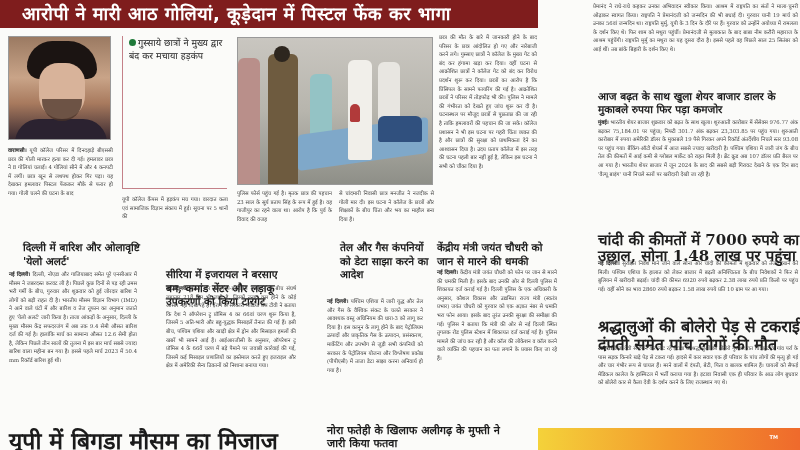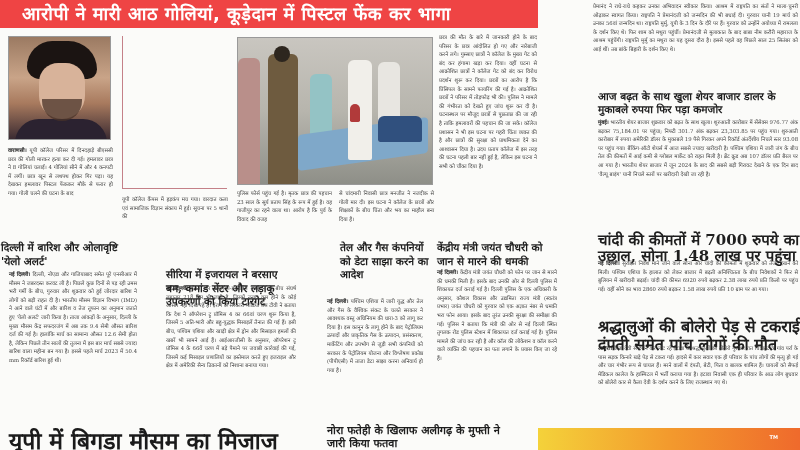--- a/index.html
+++ b/index.html
@@ -4,21 +4,21 @@
 <style>
   * { box-sizing: border-box; margin: 0; padding: 0; }
   html, body { width: 800px; height: 450px; overflow: hidden; background: #fbfbf9; }
   body { position: relative; font-family: "DejaVu Serif", serif; color: #2a2a2a; }
   .abs { position: absolute; }
   .body-text { font-family: "DejaVu Serif", serif; font-size: 5.3px; line-height: 8.6px; color: #3b3b3b; text-align: justify; }
   .dateline { font-weight: bold; color: #222; }
   .head { font-family: "DejaVu Serif", serif; font-weight: bold; color: #1e1e1e; }
 
   
-  #banner { left: 0; top: 0; width: 538px; height: 28px; background: #ef4444; color: #fff; font-size: 18px; line-height: 28px; padding-left: 22px; white-space: nowrap; overflow: hidden; font-family: "DejaVu Sans", sans-serif; font-weight: bold; letter-spacing: 0.5px; }
+  #banner { left: 0; top: 0; width: 538px; height: 28px; background: #7f1d1d; color: #fff; font-size: 18px; line-height: 28px; padding-left: 22px; white-space: nowrap; overflow: hidden; font-family: "DejaVu Sans", sans-serif; font-weight: bold; letter-spacing: 0.5px; }
 
   
   #portrait { left: 8px; top: 36px; width: 103px; height: 104px; background: linear-gradient(180deg,#9b7a62 0%,#c9a488 40%,#a87a5e 65%,#3b2b32 100%); border: 1px solid #999; overflow: hidden; }
   #portrait .hair { position:absolute; left:18px; top:4px; width:70px; height:38px; background:#1b1412; border-radius: 40px 45px 15px 20px; }
   #portrait .face { position:absolute; left:30px; top:26px; width:46px; height:56px; background:#d8b39a; border-radius: 20px 20px 24px 24px; }
   #portrait .beard { position:absolute; left:33px; top:62px; width:40px; height:22px; background:#4a3328; border-radius: 0 0 20px 20px; opacity:0.75; }
   #portrait .jacket { position:absolute; left:6px; top:82px; width:92px; height:24px; background:#2b2230; border-radius: 30px 30px 0 0; }
 
   
   #callout { left: 122px; top: 36px; width: 105px; height: 153px; border-left: 1.5px solid #c48088; border-bottom: 1.5px solid #c48088; padding: 0 0 0 6px; }
@@ -34,21 +34,21 @@
   #prez-text { left: 593px; top: 2px; width: 205px; }
   #share-head { left: 598px; top: 90px; width: 202px; font-size: 10.5px; line-height: 13px; }
   #share-text { left: 598px; top: 118px; width: 200px; }
   #silver-head { left: 598px; top: 232px; width: 202px; font-size: 15px; line-height: 16px; }
   #silver-text { left: 598px; top: 259px; width: 200px; }
   #pilgrim-head { left: 598px; top: 318px; width: 202px; font-size: 16px; line-height: 18px; }
   #pilgrim-text { left: 598px; top: 344px; width: 200px; }
 
   
   .h2 { font-size: 10.5px; line-height: 13.5px; }
-  #delhi-head { left: 1px; top: 241px; width: 130px; }
+  #delhi-head { left: 23px; top: 241px; width: 130px; }
   #delhi-text { left: 9px; top: 270px; width: 128px; }
   #syria-head { left: 166px; top: 241px; width: 130px; margin-top: 27px; }
   #syria-text { left: 166px; top: 284px; width: 130px; }
   #oil-head { left: 340px; top: 241px; width: 96px; }
   #oil-text { left: 327px; top: 297px; width: 96px; }
   #minister-head { left: 437px; top: 241px; width: 120px; }
   #minister-text { left: 437px; top: 268px; width: 120px; }
 
   #up-weather { left: 9px; top: 428px; width: 280px; font-family: "DejaVu Sans", sans-serif; font-weight: bold; font-size: 23px; line-height: 26px; white-space: nowrap; color: #1b1b1b; }
   #nora-head { left: 327px; top: 424px; width: 180px; font-size: 11px; line-height: 13px; }
@@ -70,20 +70,21 @@
     <div class="face"></div>
     <div class="beard"></div>
 </div>
 
 <div class="abs body-text" style="left:8px;top:146px;width:105px;">
   <span class="dateline">वाराणसी।</span>
   <span>यूपी कॉलेज परिसर में दिनदहाड़े बीएससी छात्र की गोली मारकर हत्या कर दी गई। हमलावर छात्र ने 8 गोलियां चलाईं। 4 गोलियां सीने में और 4 कनपटी में लगीं। छात्र खून से लथपथ होकर गिर पड़ा। यह देखकर हमलावर पिस्टल फेंककर मौके से फरार हो गया। गोली चलने की घटना के बाद</span>
 </div>
 
 <div id="callout" class="abs">
+  <p><span class="bullet"></span><span>गुस्साये छात्रों ने मुख्य द्वार बंद कर मचाया हड़कंप</span></p>
 </div>
 
 <div class="abs body-text" style="left:122px;top:195px;width:106px;">
   <span>यूपी कॉलेज कैंपस में हड़कंप मच गया। वारदात कला एवं सामाजिक विज्ञान संकाय में हुई। सूचना पर 5 थानों की</span>
 </div>
 
 <div id="photo" class="abs">
   <div class="p" style="left:0;top:20px;width:22px;height:128px;background:#b98f8a;"></div>
   <div class="p" style="left:30px;top:16px;width:30px;height:132px;background:#6e5b3f;"></div>
   <div class="p" style="left:36px;top:8px;width:16px;height:16px;background:#2d261f;border-radius:50%;"></div>

